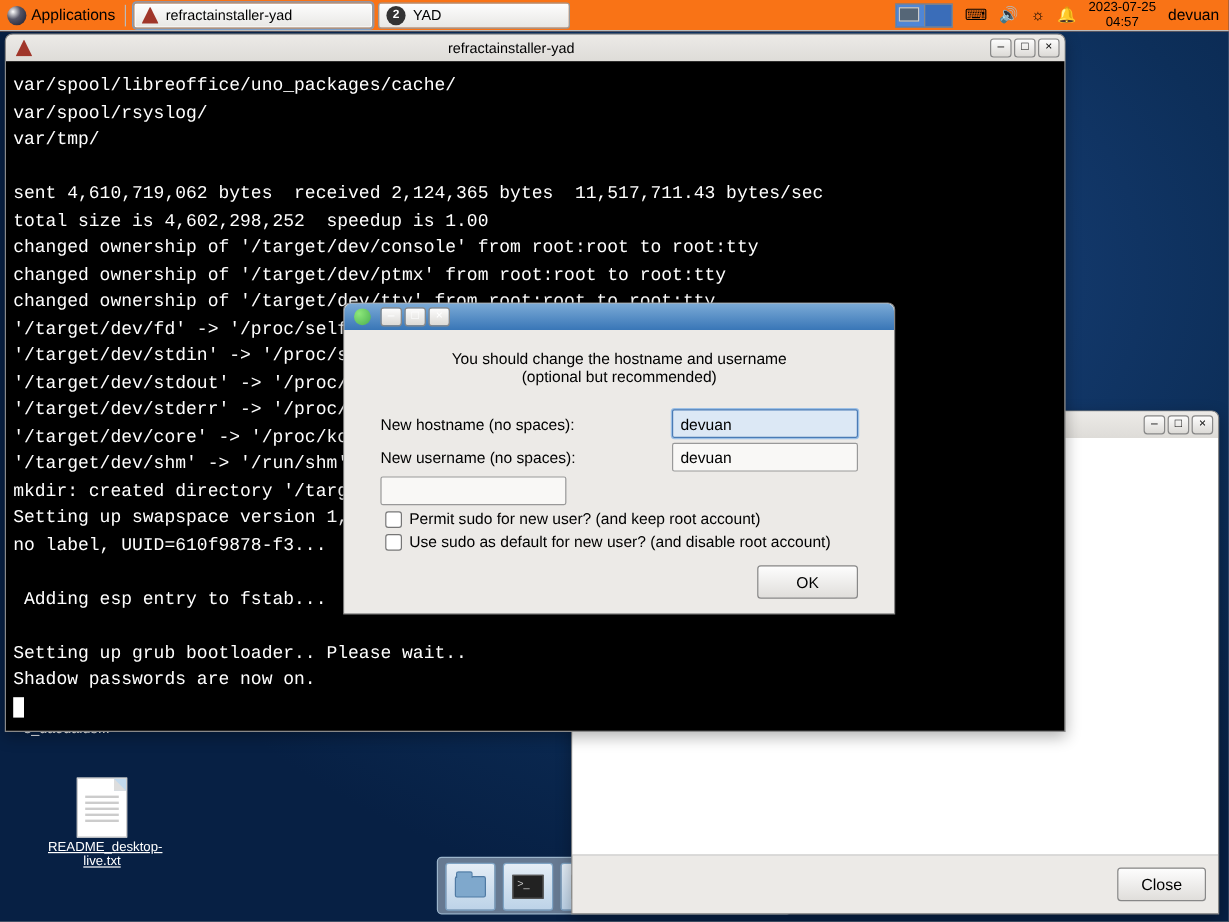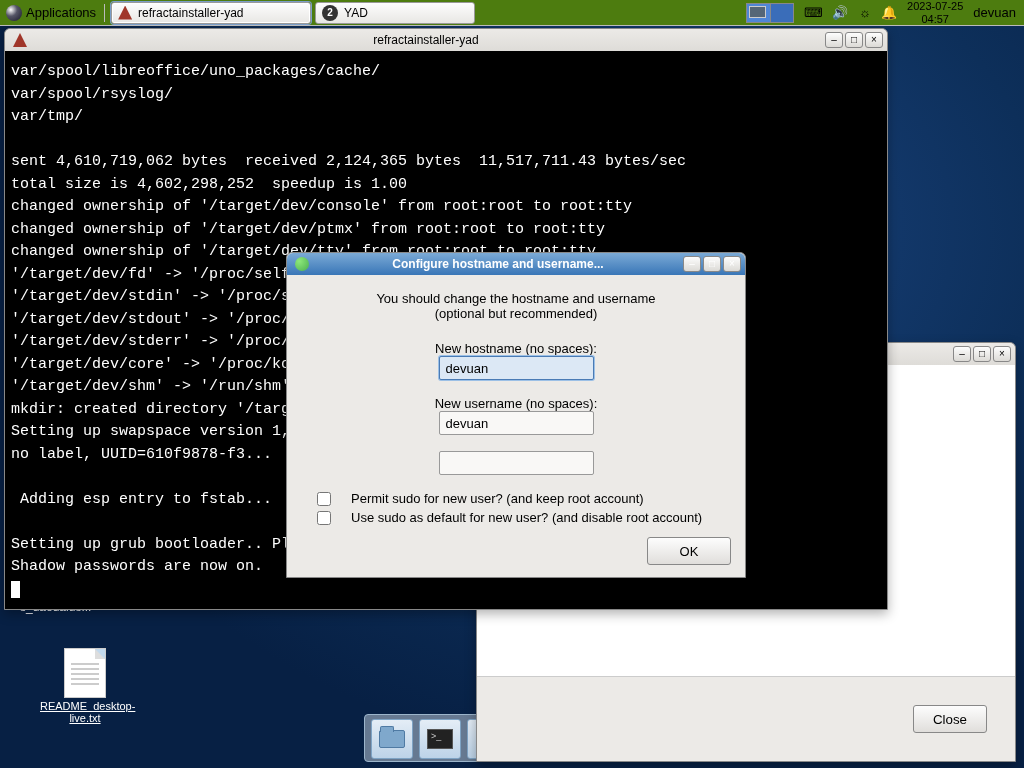--- a/index.html
+++ b/index.html
@@ -11,21 +11,21 @@
   font-size: 13px;
   overflow: hidden;
   position: relative;
 }
 
 
 .top-panel {
   position: absolute;
   top: 0; left: 0; right: 0;
   height: 26px;
-  background: #4d7c0f;
+  background: #f97316;
   border-bottom: 1px solid #bbb;
   display: flex;
   align-items: center;
   z-index: 1000;
 }
 .app-menu {
   display: flex;
   align-items: center;
   padding: 0 6px;
   height: 100%;
@@ -142,40 +142,40 @@
 #yad-dialog { top: 252px; left: 286px; width: 460px; }
 #yad-dialog .titlebar { justify-content: flex-start; }
 #yad-dialog .titlebar .dot {
   width: 14px; height: 14px;
   border-radius: 50%;
   background: radial-gradient(circle at 30% 30%, #8de87a, #4caf50);
   margin: 0 4px;
 }
 #yad-dialog .window-body {
   background: #eceae7;
-  padding: 16px 14px 12px;
-}
-.field-row { display: flex; align-items: center; margin: 16px 0; flex-direction: column; }
+  padding: 16px 30px 12px;
+}
+.field-row { display: flex; align-items: center; margin: 4px 0; }
 .field-row label { flex: 1; }
 .field-row input[type=text] {
   width: 155px;
   height: 24px;
   border: 1px solid #999;
   background: #f9f8f6;
   padding: 0 6px;
   font-size: 13px;
   border-radius: 2px;
 }
 .field-row input[type=text].sel {
   border: 1px solid #4a7bb5;
   box-shadow: 0 0 0 1px #9cc0e6;
 }
 .field-row input[type=text].sel::selection { background: #bcd5ef; }
 .hostname-input { color: #000; }
-.check-row { display: flex; align-items: center; gap: 20px; margin: 4px 16px; }
+.check-row { display: flex; align-items: center; gap: 6px; margin: 4px 4px; }
 .check-row input[type=checkbox] { width: 14px; height: 14px; }
 .dialog-intro { text-align: center; margin-bottom: 20px; }
 .dialog-footer { display: flex; justify-content: flex-end; margin-top: 12px; }
 .ok-btn {
   width: 84px; height: 28px;
   background: linear-gradient(#fdfdfd, #e0dedb);
   border: 1px solid #888;
   border-radius: 3px;
   font-size: 13px;
 }
@@ -186,21 +186,21 @@
   background: #fff;
   font-family: monospace;
   font-size: 13px;
   padding: 6px;
   overflow: hidden;
   white-space: pre;
   color: #222;
 }
 #back-window .footer {
   border-top: 1px solid #ccc;
-  padding: 28px;
+  padding: 10px;
   display: flex;
   justify-content: flex-end;
 }
 .close-btn {
   width: 74px; height: 28px;
   background: linear-gradient(#fdfdfd, #e0dedb);
   border: 1px solid #888;
   border-radius: 3px;
 }
 
@@ -416,21 +416,20 @@
  Adding esp entry to fstab...
 
 Setting up grub bootloader.. Please wait..
 Shadow passwords are now on.
 <span class="cursor"></span></div>
 </div>
 
 <div class="window" id="yad-dialog">
   <div class="titlebar focused">
     <span class="dot"></span>
-    <span class="title" style="text-align:center">Configure hostname and username...</span>
     <div class="win-btns">
       <div class="win-btn">–</div>
       <div class="win-btn">□</div>
       <div class="win-btn">×</div>
     </div>
   </div>
   <div class="window-body">
     <div class="dialog-intro">
       <div>You should change the hostname and username</div>
       <div>(optional but recommended)</div>

